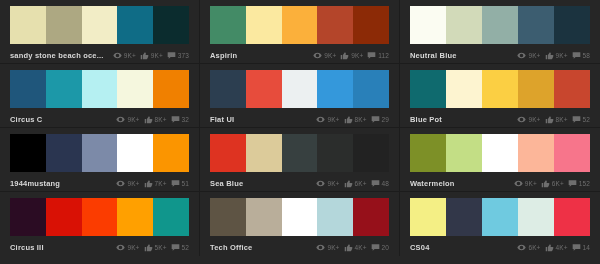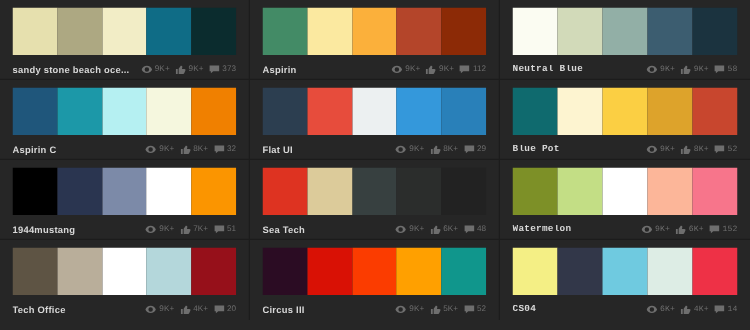--- a/index.html
+++ b/index.html
@@ -29,21 +29,21 @@
   }
 
   .palette-card {
     position: relative;
     box-sizing: border-box;
     padding: 6px 10px 0 10px;
     background: #262626;
     border-right: 1px solid #1c1c1c;
     border-bottom: 1px solid #1c1c1c;
   }
-  .palette-card.col-last { border-right: none; font-family: Liberation Mono, monospace; }
+  .palette-card.col-last { border-right: none; }
   .palette-card.row-last { border-bottom: none; }
 
   .swatch-strip {
     display: flex;
     width: 100%;
     height: 38px;
     overflow: hidden;
   }
   .swatch {
     flex: 1 1 0;
@@ -220,21 +220,21 @@
     </div>
     <div class="palette-card">
       <div class="swatch-strip">
         <div class="swatch" title="#1F567B" style="background: rgb(31, 86, 123);"></div>
         <div class="swatch" title="#1C98A8" style="background: rgb(28, 152, 168);"></div>
         <div class="swatch" title="#B5F0F2" style="background: rgb(181, 240, 242);"></div>
         <div class="swatch" title="#F5F7DE" style="background: rgb(245, 247, 222);"></div>
         <div class="swatch" title="#F08000" style="background: rgb(240, 128, 0);"></div>
       </div>
       <div class="card-footer">
-        <div class="palette-title">Aspirin C</div>
+        <div class="palette-title">Circus C</div>
         <div class="stats">
           <div class="stat">
             <span class="stat-icon">
               <svg viewBox="0 0 16 16" width="9" height="9" fill="currentColor">
                 <path d="M8 3C4.5 3 1.7 5.2 0.6 8c1.1 2.8 3.9 5 7.4 5s6.3-2.2 7.4-5C14.3 5.2 11.5 3 8 3zm0 8.2A3.2 3.2 0 1 1 8 4.8a3.2 3.2 0 0 1 0 6.4z"></path>
                 <circle cx="8" cy="8" r="1.7" fill="#262626"></circle>
               </svg>
             </span>
             <span class="stat-value">9K+</span>
           </div>
@@ -376,21 +376,21 @@
     </div>
     <div class="palette-card">
       <div class="swatch-strip">
         <div class="swatch" title="#DE3321" style="background: rgb(222, 51, 33);"></div>
         <div class="swatch" title="#DCCB9A" style="background: rgb(220, 203, 154);"></div>
         <div class="swatch" title="#374040" style="background: rgb(55, 64, 64);"></div>
         <div class="swatch" title="#2B2D2C" style="background: rgb(43, 45, 44);"></div>
         <div class="swatch" title="#222222" style="background: rgb(34, 34, 34);"></div>
       </div>
       <div class="card-footer">
-        <div class="palette-title">Sea Tech</div>
+        <div class="palette-title">Sea Blue</div>
         <div class="stats">
           <div class="stat">
             <span class="stat-icon">
               <svg viewBox="0 0 16 16" width="9" height="9" fill="currentColor">
                 <path d="M8 3C4.5 3 1.7 5.2 0.6 8c1.1 2.8 3.9 5 7.4 5s6.3-2.2 7.4-5C14.3 5.2 11.5 3 8 3zm0 8.2A3.2 3.2 0 1 1 8 4.8a3.2 3.2 0 0 1 0 6.4z"></path>
                 <circle cx="8" cy="8" r="1.7" fill="#262626"></circle>
               </svg>
             </span>
             <span class="stat-value">9K+</span>
           </div>
@@ -447,20 +447,59 @@
                 <path d="M1.2 2.4h13.6v8.4H6.4L3 13.6v-2.8H1.2z"></path>
               </svg>
             </span>
             <span class="stat-value">152</span>
           </div>
         </div>
       </div>
     </div>
     <div class="palette-card row-last">
       <div class="swatch-strip">
+        <div class="swatch" title="#2B0C23" style="background: rgb(43, 12, 35);"></div>
+        <div class="swatch" title="#D91105" style="background: rgb(217, 17, 5);"></div>
+        <div class="swatch" title="#FB3C00" style="background: rgb(251, 60, 0);"></div>
+        <div class="swatch" title="#FFA000" style="background: rgb(255, 160, 0);"></div>
+        <div class="swatch" title="#10968C" style="background: rgb(16, 150, 140);"></div>
+      </div>
+      <div class="card-footer">
+        <div class="palette-title">Circus III</div>
+        <div class="stats">
+          <div class="stat">
+            <span class="stat-icon">
+              <svg viewBox="0 0 16 16" width="9" height="9" fill="currentColor">
+                <path d="M8 3C4.5 3 1.7 5.2 0.6 8c1.1 2.8 3.9 5 7.4 5s6.3-2.2 7.4-5C14.3 5.2 11.5 3 8 3zm0 8.2A3.2 3.2 0 1 1 8 4.8a3.2 3.2 0 0 1 0 6.4z"></path>
+                <circle cx="8" cy="8" r="1.7" fill="#262626"></circle>
+              </svg>
+            </span>
+            <span class="stat-value">9K+</span>
+          </div>
+          <div class="stat">
+            <span class="stat-icon">
+              <svg viewBox="0 0 16 16" width="9" height="9" fill="currentColor">
+                <path d="M6.2 14.5h5.4c.7 0 1.3-.4 1.5-1l1.7-4a1.6 1.6 0 0 0-1.5-2.2H9.9l.5-2.5a1.7 1.7 0 0 0-1.7-2c-.4 0-.8.2-1 .6L5.2 7.2v7.3zM1.3 7.3h2.6v7.2H1.3z"></path>
+              </svg>
+            </span>
+            <span class="stat-value">5K+</span>
+          </div>
+          <div class="stat">
+            <span class="stat-icon">
+              <svg viewBox="0 0 16 16" width="9" height="9" fill="currentColor">
+                <path d="M1.2 2.4h13.6v8.4H6.4L3 13.6v-2.8H1.2z"></path>
+              </svg>
+            </span>
+            <span class="stat-value">52</span>
+          </div>
+        </div>
+      </div>
+    </div>
+    <div class="palette-card row-last">
+      <div class="swatch-strip">
         <div class="swatch" title="#5E5444" style="background: rgb(94, 84, 68);"></div>
         <div class="swatch" title="#B9AE9A" style="background: rgb(185, 174, 154);"></div>
         <div class="swatch" title="#FFFFFF" style="background: rgb(255, 255, 255);"></div>
         <div class="swatch" title="#B4D7DB" style="background: rgb(180, 215, 219);"></div>
         <div class="swatch" title="#96101A" style="background: rgb(150, 16, 26);"></div>
       </div>
       <div class="card-footer">
         <div class="palette-title">Tech Office</div>
         <div class="stats">
           <div class="stat">
@@ -484,59 +523,20 @@
             <span class="stat-icon">
               <svg viewBox="0 0 16 16" width="9" height="9" fill="currentColor">
                 <path d="M1.2 2.4h13.6v8.4H6.4L3 13.6v-2.8H1.2z"></path>
               </svg>
             </span>
             <span class="stat-value">20</span>
           </div>
         </div>
       </div>
     </div>
-    <div class="palette-card row-last">
-      <div class="swatch-strip">
-        <div class="swatch" title="#2B0C23" style="background: rgb(43, 12, 35);"></div>
-        <div class="swatch" title="#D91105" style="background: rgb(217, 17, 5);"></div>
-        <div class="swatch" title="#FB3C00" style="background: rgb(251, 60, 0);"></div>
-        <div class="swatch" title="#FFA000" style="background: rgb(255, 160, 0);"></div>
-        <div class="swatch" title="#10968C" style="background: rgb(16, 150, 140);"></div>
-      </div>
-      <div class="card-footer">
-        <div class="palette-title">Circus III</div>
-        <div class="stats">
-          <div class="stat">
-            <span class="stat-icon">
-              <svg viewBox="0 0 16 16" width="9" height="9" fill="currentColor">
-                <path d="M8 3C4.5 3 1.7 5.2 0.6 8c1.1 2.8 3.9 5 7.4 5s6.3-2.2 7.4-5C14.3 5.2 11.5 3 8 3zm0 8.2A3.2 3.2 0 1 1 8 4.8a3.2 3.2 0 0 1 0 6.4z"></path>
-                <circle cx="8" cy="8" r="1.7" fill="#262626"></circle>
-              </svg>
-            </span>
-            <span class="stat-value">9K+</span>
-          </div>
-          <div class="stat">
-            <span class="stat-icon">
-              <svg viewBox="0 0 16 16" width="9" height="9" fill="currentColor">
-                <path d="M6.2 14.5h5.4c.7 0 1.3-.4 1.5-1l1.7-4a1.6 1.6 0 0 0-1.5-2.2H9.9l.5-2.5a1.7 1.7 0 0 0-1.7-2c-.4 0-.8.2-1 .6L5.2 7.2v7.3zM1.3 7.3h2.6v7.2H1.3z"></path>
-              </svg>
-            </span>
-            <span class="stat-value">5K+</span>
-          </div>
-          <div class="stat">
-            <span class="stat-icon">
-              <svg viewBox="0 0 16 16" width="9" height="9" fill="currentColor">
-                <path d="M1.2 2.4h13.6v8.4H6.4L3 13.6v-2.8H1.2z"></path>
-              </svg>
-            </span>
-            <span class="stat-value">52</span>
-          </div>
-        </div>
-      </div>
-    </div>
     <div class="palette-card col-last row-last">
       <div class="swatch-strip">
         <div class="swatch" title="#F4EF85" style="background: rgb(244, 239, 133);"></div>
         <div class="swatch" title="#323749" style="background: rgb(50, 55, 73);"></div>
         <div class="swatch" title="#6FCAE0" style="background: rgb(111, 202, 224);"></div>
         <div class="swatch" title="#DDEDE5" style="background: rgb(221, 237, 229);"></div>
         <div class="swatch" title="#EE3146" style="background: rgb(238, 49, 70);"></div>
       </div>
       <div class="card-footer">
         <div class="palette-title">CS04</div>

